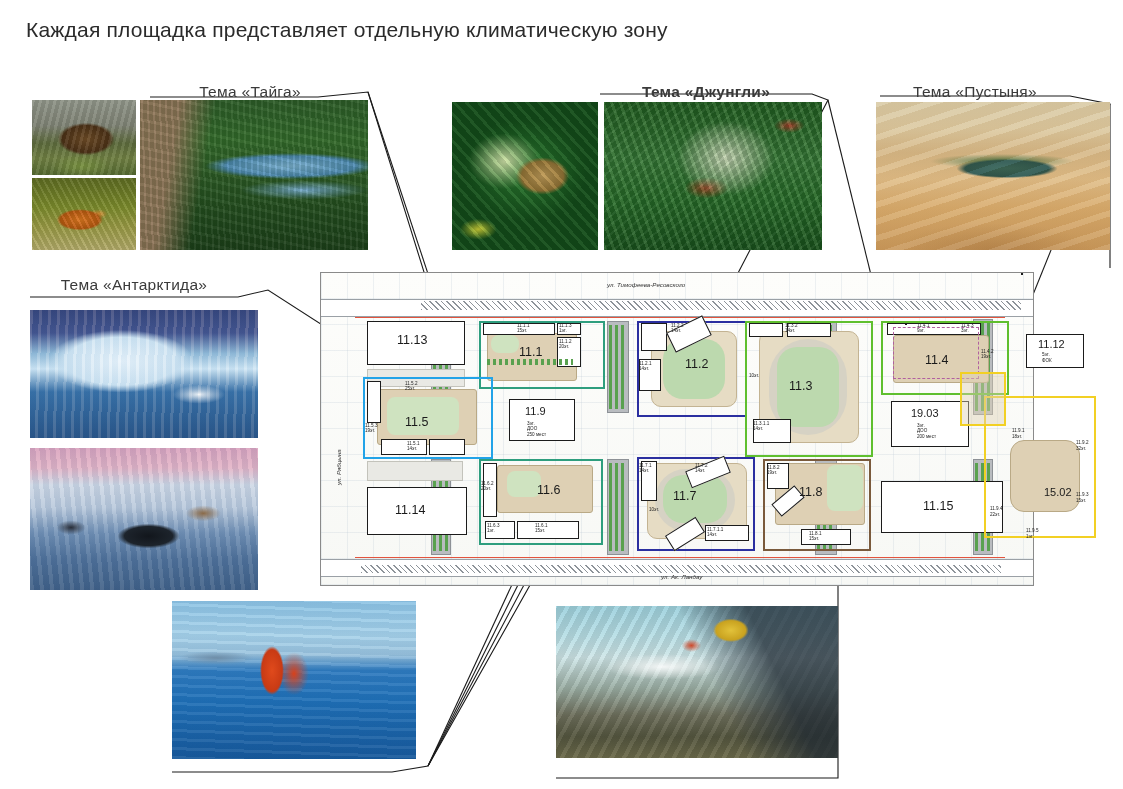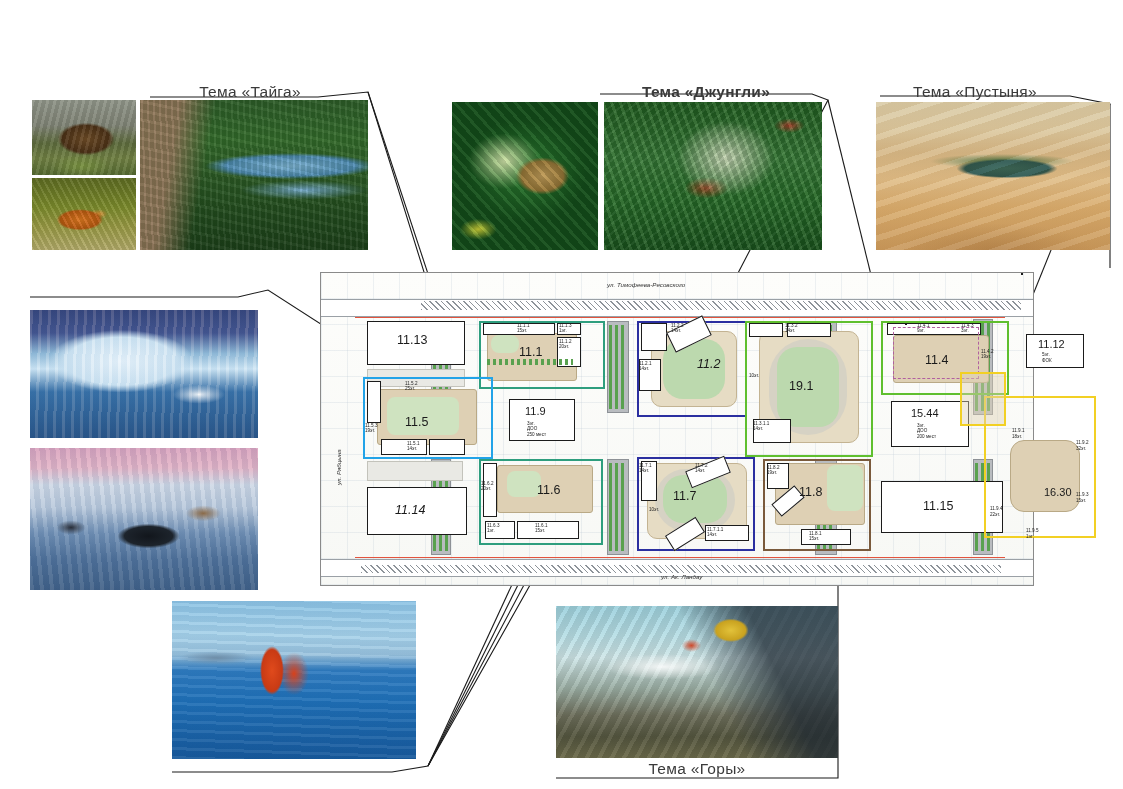--- a/index.html
+++ b/index.html
@@ -184,20 +184,21 @@
   .pave{position:absolute;background:#e9e9e4;border:.4px solid #c3c3bb;box-sizing:border-box;}
   .path{position:absolute;background:#d6d2c4;border-radius:40px;}
   .bldg{position:absolute;background:#fff;border:1px solid #1c1c1c;box-sizing:border-box;}
   .dash{position:absolute;border:.7px dashed #b05fa0;box-sizing:border-box;}
 </style>
 </head>
 <body>
 
 <div id="slide">
 
+  <div class="slide-title">Каждая площадка представляет отдельную климатическую зону</div>
 
   <svg id="wires">
     <g fill="none" stroke="#1a1a1a" stroke-width="1.1">
 
       <path d="M150 97 L318 97 L368 92 L470 420"></path>
       <path d="M368 92 L498 486"></path>
 
       <path d="M600 94 L812 94 L828 100 L672 400"></path>
       <path d="M828 100 L886 336"></path>
 
@@ -232,35 +233,35 @@
     </div>
   <div class="photo" style="left:604px;top:102px;width:218px;height:148px;">
       <div class="ph ph-jungle2"></div>
     </div>
 
   <div class="theme-label" style="left:880px;top:83px;width:190px;">Тема «Пустыня»</div>
   <div class="photo" style="left:876px;top:102px;width:234px;height:148px;">
       <div class="ph ph-desert"></div>
     </div>
 
+  <div class="theme-label" style="left:30px;top:276px;width:208px;">Тема «Антарктида»</div>
   <div class="photo" style="left:30px;top:310px;width:228px;height:128px;">
       <div class="ph ph-ice"></div>
     </div>
   <div class="photo" style="left:30px;top:448px;width:228px;height:142px;">
       <div class="ph ph-polar"></div>
     </div>
 
   <div class="photo" style="left:172px;top:601px;width:244px;height:158px;">
       <div class="ph ph-sea"></div>
     </div>
 
   <div class="photo" style="left:556px;top:606px;width:282px;height:152px;">
       <div class="ph ph-mount"></div>
     </div>
-  <div class="theme-label" style="left:556px;top:760px;width:282px;">Тема «Горы»</div>
 
   <div id="plan">
     <div class="layer plan-bg"></div>
 
     <div class="road" style="left:0;top:26px;width:712px;height:16px;"></div>
     <div class="road" style="left:0;top:286px;width:712px;height:16px;"></div>
     <div class="hatch" style="left:100px;top:28px;width:600px;height:9px;"></div>
     <div class="hatch" style="left:40px;top:292px;width:640px;height:8px;"></div>
     <div class="redline" style="left:34px;top:44px;width:650px;"></div>
     <div class="redline" style="left:34px;top:284px;width:650px;"></div>
@@ -302,32 +303,32 @@
     <div class="sub" style="left:196px;top:50px;">11.1.1<br>15эт.</div>
     <div class="sub" style="left:238px;top:66px;">11.1.2<br>20эт.</div>
     <div class="sub" style="left:238px;top:50px;">11.1.3<br>1эт.</div>
 
     <div class="hl" style="left:316px;top:48px;width:110px;height:96px;border:2.6px solid #2b2fa0;"></div>
     <div class="court2" style="left:330px;top:58px;width:86px;height:76px;"></div>
     <div class="lawn2" style="left:342px;top:66px;width:62px;height:60px;"></div>
     <div class="bldg" style="left:320px;top:50px;width:26px;height:28px;"></div>
     <div class="bldg" style="left:348px;top:50px;width:40px;height:22px;transform:rotate(-26deg);"></div>
     <div class="bldg" style="left:318px;top:86px;width:22px;height:32px;"></div>
-    <div class="num big" style="left:376px;top:84px;font-style:italic;">11.2</div>
+    <div class="num big" style="left:364px;top:84px;">11.2</div>
     <div class="sub" style="left:350px;top:50px;">11.2.2<br>14эт.</div>
     <div class="sub" style="left:318px;top:88px;">11.2.1<br>14эт.</div>
 
     <div class="hl" style="left:424px;top:48px;width:128px;height:136px;border:2.6px solid #5fbf2e;"></div>
     <div class="court2" style="left:438px;top:58px;width:100px;height:112px;"></div>
     <div class="path" style="left:448px;top:66px;width:78px;height:96px;"></div>
     <div class="lawn2" style="left:456px;top:74px;width:62px;height:80px;"></div>
     <div class="bldg" style="left:428px;top:50px;width:34px;height:14px;"></div>
     <div class="bldg" style="left:466px;top:50px;width:44px;height:14px;"></div>
     <div class="bldg" style="left:432px;top:146px;width:38px;height:24px;"></div>
-    <div class="num big" style="left:468px;top:106px;">19.1</div>
+    <div class="num big" style="left:468px;top:106px;">11.3</div>
     <div class="sub" style="left:464px;top:50px;">11.3.2<br>14эт.</div>
     <div class="sub" style="left:432px;top:148px;">11.3.1.1<br>14эт.</div>
     <div class="sub" style="left:428px;top:100px;">10эт.</div>
 
     <div class="hl" style="left:560px;top:48px;width:128px;height:74px;border:2.6px solid #5fbf2e;"></div>
     <div class="court" style="left:572px;top:62px;width:96px;height:48px;"></div>
     <div class="bldg" style="left:566px;top:50px;width:94px;height:12px;"></div>
     <div class="dash" style="left:572px;top:54px;width:86px;height:52px;"></div>
     <div class="num big" style="left:604px;top:80px;">11.4</div>
     <div class="sub" style="left:596px;top:50px;">11.4.1<br>9эт.</div>
@@ -346,39 +347,39 @@
     <div class="num big" style="left:84px;top:142px;">11.5</div>
     <div class="sub" style="left:84px;top:108px;">11.5.2<br>25эт.</div>
     <div class="sub" style="left:44px;top:150px;">11.5.3<br>19эт.</div>
     <div class="sub" style="left:86px;top:168px;">11.5.1<br>14эт.</div>
 
     <div class="whitebox" style="left:188px;top:126px;width:66px;height:42px;"></div>
     <div class="num" style="left:204px;top:132px;">11.9</div>
     <div class="sub" style="left:206px;top:148px;">3эт.<br>ДОО<br>250 мест</div>
 
     <div class="whitebox" style="left:570px;top:128px;width:78px;height:46px;"></div>
-    <div class="num" style="left:590px;top:134px;">15.44</div>
+    <div class="num" style="left:590px;top:134px;">19.03</div>
     <div class="sub" style="left:596px;top:150px;">3эт.<br>ДОО<br>200 мест</div>
 
     <div class="whitebox" style="left:700px;top:0;width:0;height:0;"></div>
 
     <div class="hl" style="left:158px;top:186px;width:124px;height:86px;border:2.4px solid #2e9e7e;"></div>
     <div class="court" style="left:176px;top:192px;width:96px;height:48px;"></div>
     <div class="lawn" style="left:186px;top:198px;width:34px;height:26px;"></div>
     <div class="bldg" style="left:162px;top:190px;width:14px;height:54px;"></div>
     <div class="bldg" style="left:164px;top:248px;width:30px;height:18px;"></div>
     <div class="bldg" style="left:196px;top:248px;width:62px;height:18px;"></div>
     <div class="num big" style="left:216px;top:210px;">11.6</div>
     <div class="sub" style="left:160px;top:208px;">11.6.2<br>20эт.</div>
     <div class="sub" style="left:166px;top:250px;">11.6.3<br>1эт.</div>
     <div class="sub" style="left:214px;top:250px;">11.6.1<br>15эт.</div>
 
     <div class="pave" style="left:46px;top:188px;width:96px;height:20px;"></div>
     <div class="whitebox" style="left:46px;top:214px;width:100px;height:48px;"></div>
-    <div class="num big" style="left:74px;top:230px;font-style:italic;">11.14</div>
+    <div class="num big" style="left:74px;top:230px;">11.14</div>
 
     <div class="hl" style="left:316px;top:184px;width:118px;height:94px;border:2.6px solid #2b2fa0;"></div>
     <div class="court2" style="left:326px;top:190px;width:100px;height:76px;"></div>
     <div class="path" style="left:334px;top:196px;width:80px;height:62px;"></div>
     <div class="lawn2" style="left:342px;top:202px;width:64px;height:48px;"></div>
     <div class="bldg" style="left:320px;top:188px;width:16px;height:40px;"></div>
     <div class="bldg" style="left:366px;top:190px;width:42px;height:18px;transform:rotate(-22deg);"></div>
     <div class="bldg" style="left:346px;top:252px;width:36px;height:18px;transform:rotate(-32deg);"></div>
     <div class="bldg" style="left:384px;top:252px;width:44px;height:16px;"></div>
     <div class="num big" style="left:352px;top:216px;">11.7</div>
@@ -400,21 +401,21 @@
     <div class="whitebox" style="left:560px;top:208px;width:122px;height:52px;"></div>
     <div class="num big" style="left:602px;top:226px;">11.15</div>
   </div>
 
   <div style="position:absolute;left:1026px;top:334px;width:58px;height:34px;background:#fff;border:1.1px solid #1b1b1b;box-sizing:border-box;"></div>
   <div style="position:absolute;left:1038px;top:338px;font-size:11px;color:#1a1a1a;">11.12</div>
   <div style="position:absolute;left:1042px;top:352px;font-size:4.6px;color:#222;line-height:1.2;">5эт.<br>ФОК</div>
 
   <div style="position:absolute;left:984px;top:396px;width:112px;height:142px;border:2.6px solid #f2d024;box-sizing:border-box;"></div>
   <div style="position:absolute;left:1010px;top:440px;width:70px;height:72px;background:#ded0b4;border:.6px solid #b9a986;border-radius:14px;box-sizing:border-box;"></div>
-  <div style="position:absolute;left:1044px;top:486px;font-size:11px;color:#1a1a1a;">16.30</div>
+  <div style="position:absolute;left:1044px;top:486px;font-size:11px;color:#1a1a1a;">15.02</div>
   <div style="position:absolute;left:1012px;top:428px;font-size:4.6px;color:#222;line-height:1.2;">11.9.1<br>18эт.</div>
   <div style="position:absolute;left:1076px;top:440px;font-size:4.6px;color:#222;line-height:1.2;">11.9.2<br>32эт.</div>
   <div style="position:absolute;left:1076px;top:492px;font-size:4.6px;color:#222;line-height:1.2;">11.9.3<br>15эт.</div>
   <div style="position:absolute;left:990px;top:506px;font-size:4.6px;color:#222;line-height:1.2;">11.9.4<br>22эт.</div>
   <div style="position:absolute;left:1026px;top:528px;font-size:4.6px;color:#222;line-height:1.2;">11.9.5<br>1эт.</div>
   <div style="position:absolute;left:960px;top:372px;width:46px;height:54px;border:2.2px solid #f2d024;box-sizing:border-box;background:rgba(222,208,180,.45);"></div>
 
 </div>
 
 </body></html>

